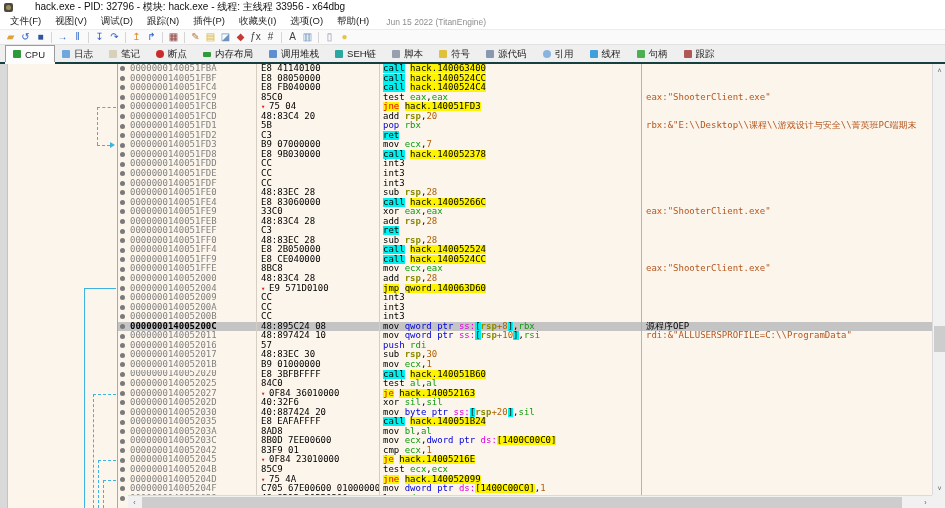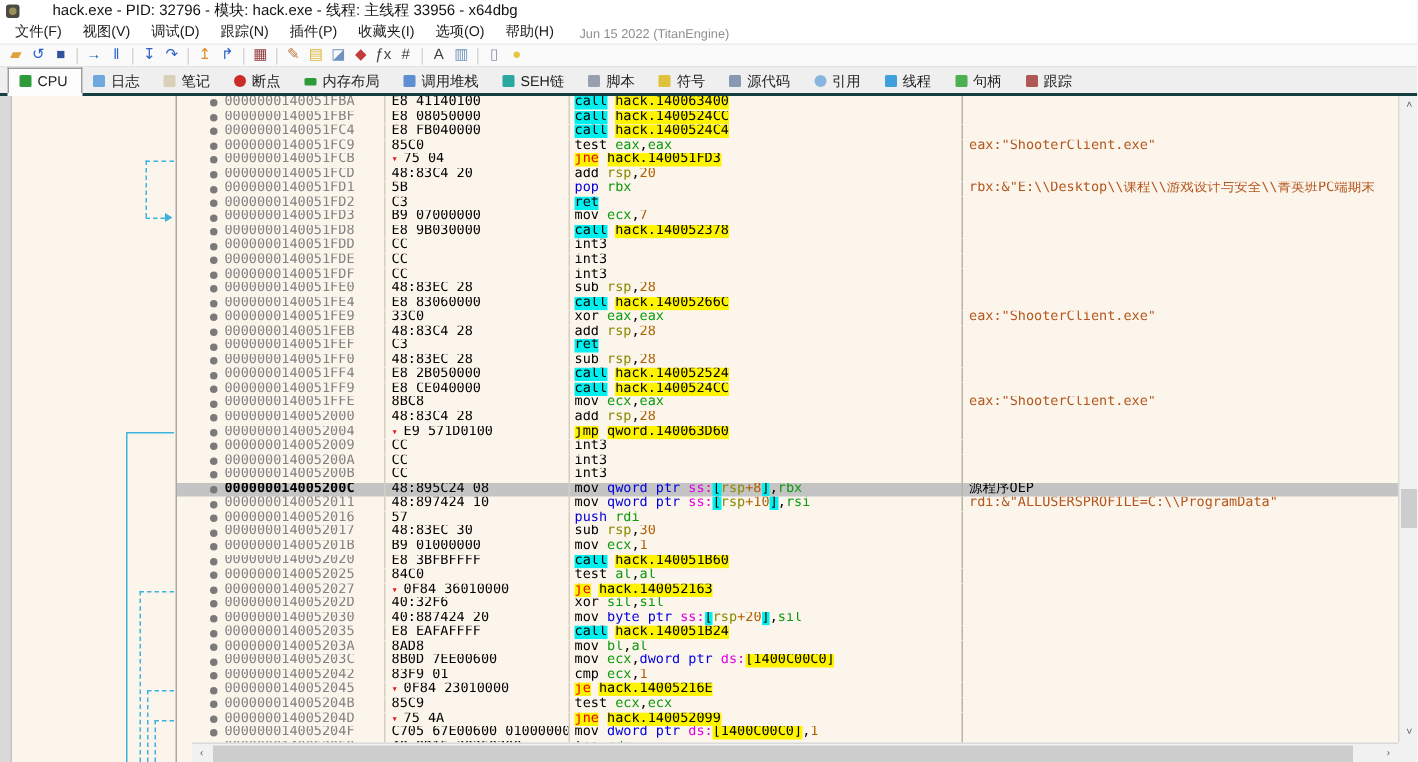--- a/index.html
+++ b/index.html
@@ -31,33 +31,33 @@
   .tab .ticon.bar { height:5px; margin-top:1px; }
   .tab.active { background:#fdfdfd; border:1px solid #9c9c9c; border-bottom:none; height:17px; position:relative; z-index:3; box-shadow:0 2px 0 0 #fdfdfd; }
   .paneline { height:2px; background:#153f41; }
 
   
   .pane { position:relative; height:444px; background:#fcf5eb; overflow:hidden; }
   .leftstrip { position:absolute; left:0; top:0; width:8px; height:444px; background:#d9d9d9; border-right:1px solid #c4c4c4; }
   .rows { position:absolute; left:117px; top:0; width:815px; height:444px; border-left:1px solid #a8a8a8; overflow:hidden; }
   .row { display:flex; height:9.56px; line-height:9.6px; font-family:"DejaVu Sans Mono",monospace; font-size:9px; white-space:pre; overflow:hidden; }
   .row.sel { background:#c4c4c4; }
-  .ca { width:138px; flex:none; display:flex; align-items:center; color:#828282; overflow:hidden;justify-content:center; }
+  .ca { width:138px; flex:none; display:flex; align-items:center; color:#828282; overflow:hidden; }
   .row.sel .ca { color:#000; font-weight:bold; }
   .dot { width:5px; height:5px; border-radius:50%; background:#7a7a7a; margin:0 5px 0 2px; flex:none; }
   .cb { width:123px; flex:none; border-left:1px solid #d6cec2; padding-left:4px; color:#000; overflow:hidden; }
   .ci { width:262px; flex:none; border-left:1px solid #d6cec2; padding-left:3px; overflow:hidden; }
   .cc { flex:1; border-left:1px solid #b9b2a6; padding-left:4px; overflow:hidden; }
   .jmark { color:#e02020; font-size:7px; display:inline-block; width:8px; }
 
   .tk-k { color:#000; }
   .tk-t { color:#000; }
   .tk-b { color:#0000dd; }
   .tk-r { color:#0d9a0d; }
-  .tk-s { color:#8a8a00; }
+  .tk-s { color:#8a8a00;font-weight:bold; }
   .tk-n { color:#b05f00; }
   .tk-g { color:#e000e0;margin-top:25px; }
   .tk-C { background:#00f0f0; color:#000; }
   .tk-B { background:#00f0f0; color:#000; }
   .tk-J { background:#fff400; color:#e80000; }
   .tk-Y { background:#fff400; color:#000; }
   .tk-m { background:#fff400; color:#000; }
   .cmt-auto { color:#b4561e; }
   .cmt-user { color:#000; }
 

